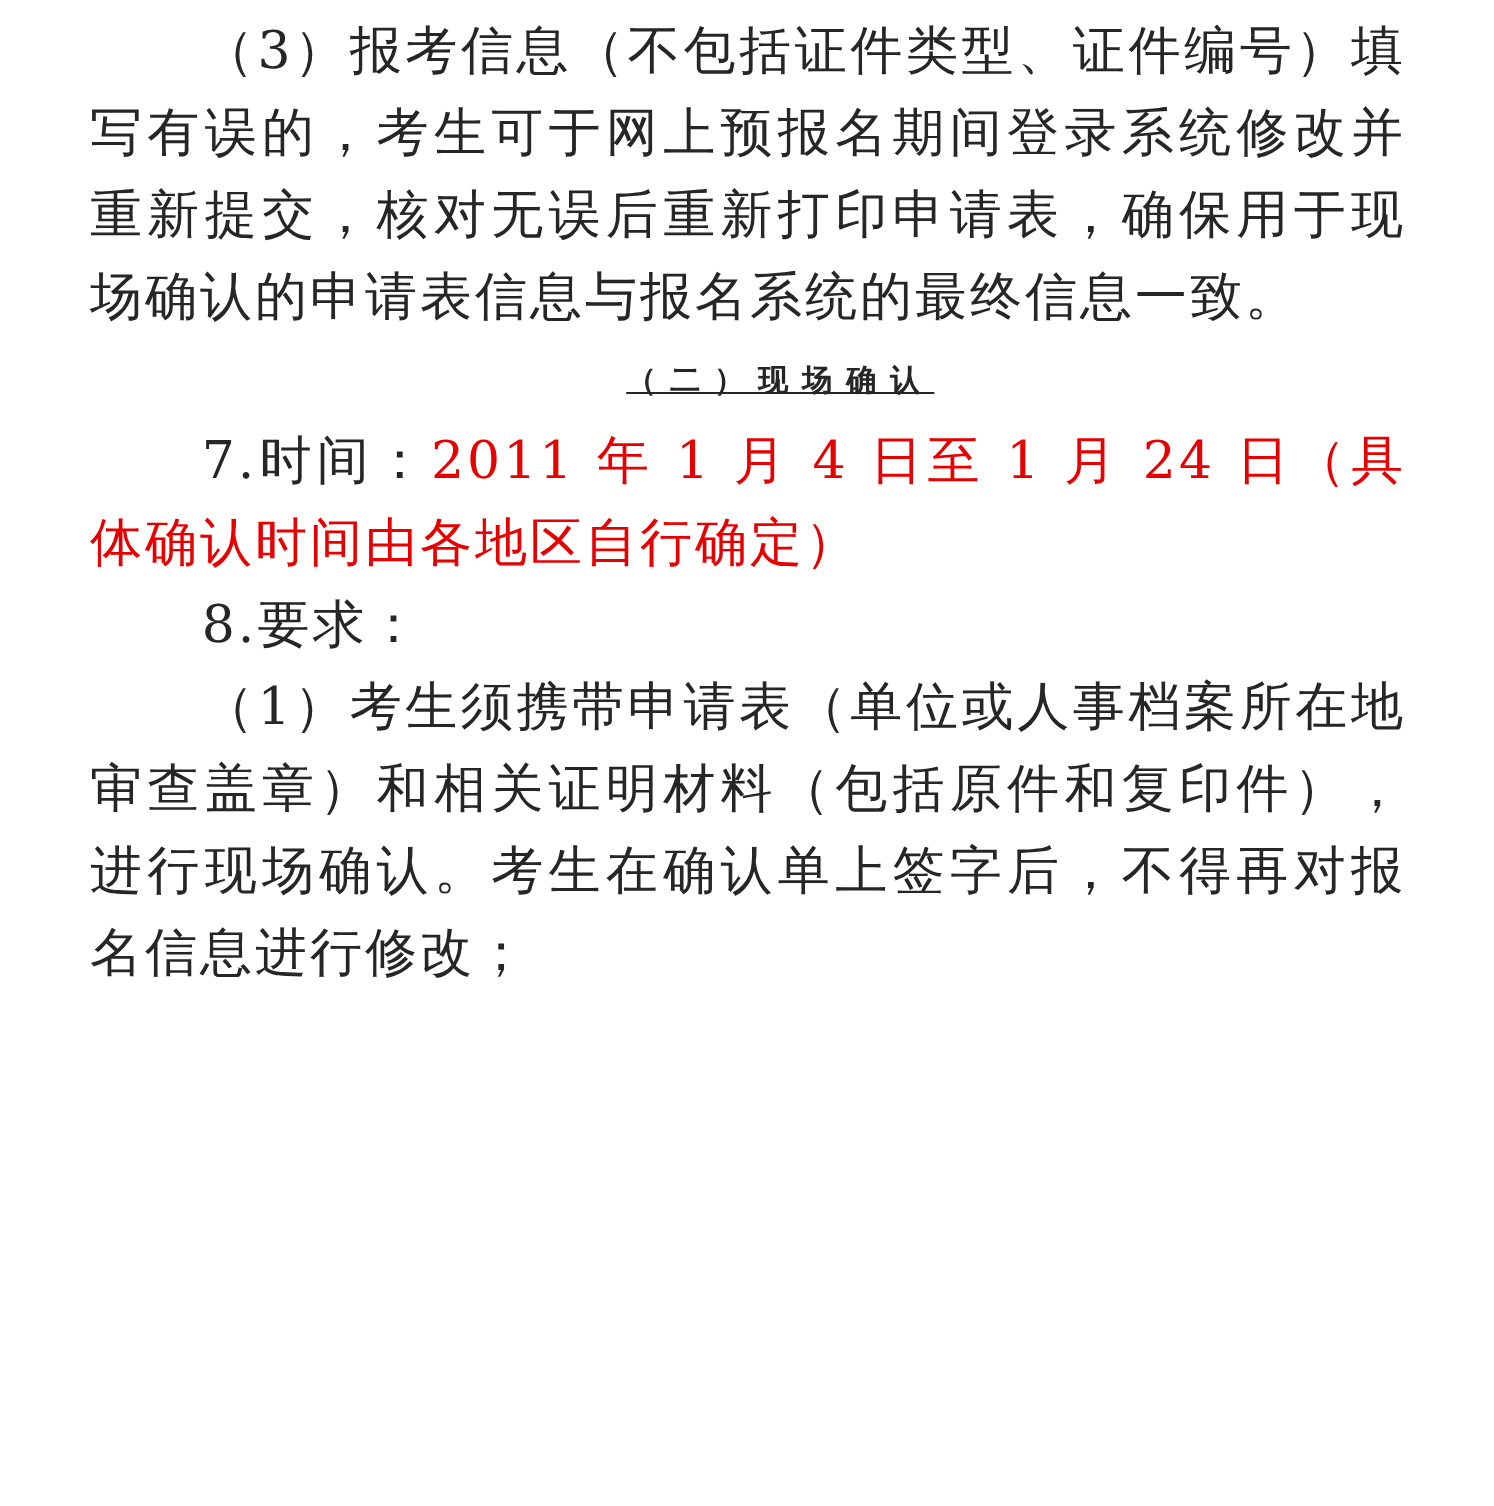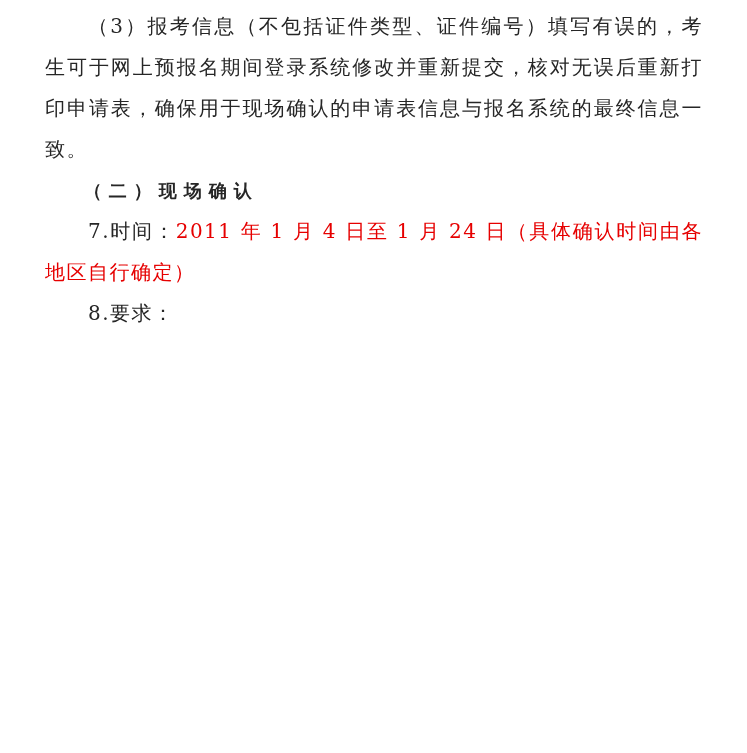--- a/index.html
+++ b/index.html
@@ -12,40 +12,42 @@
     width: 747px;
     height: 753px;
     background: var(--page-bg, #ffffff);
     overflow: hidden;
     box-sizing: border-box;
     padding: 6px 44px 0 45px;
     font-family: "DejaVu Serif", "Liberation Serif", serif;
   }
   .doc-body p {
     margin: 0;
-    font-size: 20px;
+    font-size: 26px;
     line-height: 41px;
     letter-spacing: 1.5px;
     color: var(--ink, #262626);
     text-align: justify;
     text-indent: 2.15em;
   }
   .doc-body p.heading {
     font-weight: bold;
     letter-spacing: 7px;
-    font-size: 18px;
-    text-align: left;
+    font-size: 15px;
+    text-align: center;
+    text-decoration: underline;
   }
   .doc-body span.red {
     color: var(--accent-red, #e60000);
   }
 </style>
 </head>
 <body>
 
 <div class="page">
   <div class="doc-body">
       <p><span>（3）报考信息（不包括证件类型、证件编号）填写有误的，考生可于网上预报名期间登录系统修改并重新提交，核对无误后重新打印申请表，确保用于现场确认的申请表信息与报名系统的最终信息一致。</span></p>
       <p class="heading"><span>（二）现场确认</span></p>
       <p><span>7.时间：</span><span class="red">2011 年 1 月 4 日至 1 月 24 日（具体确认时间由各地区自行确定）</span></p>
       <p><span>8.要求：</span></p>
+      <p><span>（1）考生须携带申请表（单位或人事档案所在地审查盖章）和相关证明材料（包括原件和复印件），进行现场确认。考生在确认单上签字后，不得再对报名信息进行修改；</span></p>
     </div>
 </div>
 
 </body></html>

